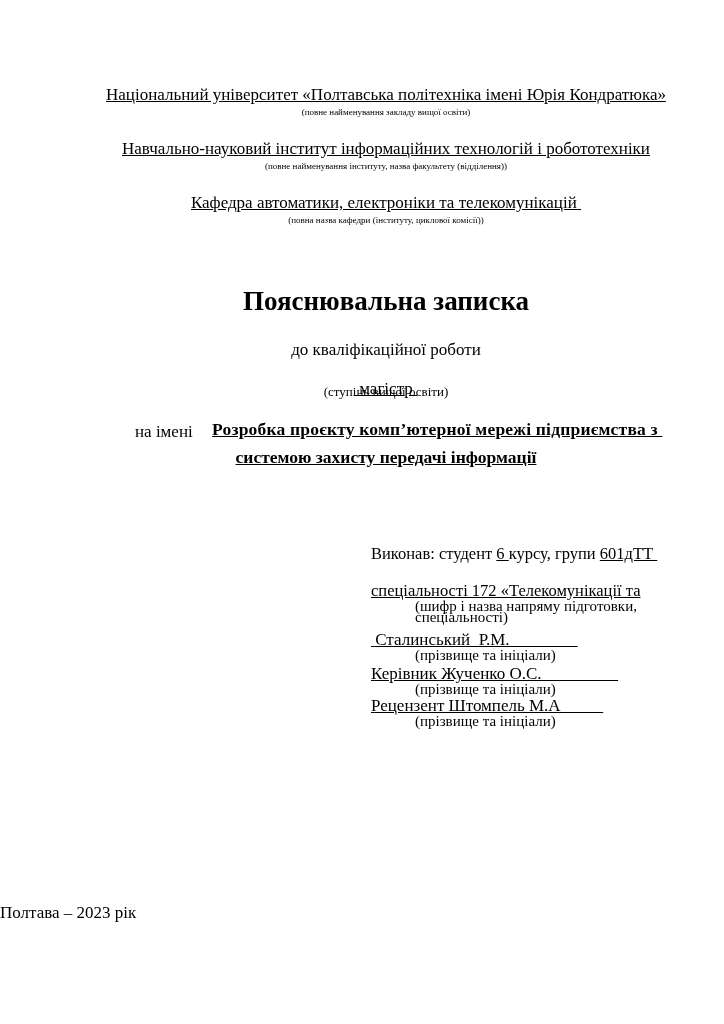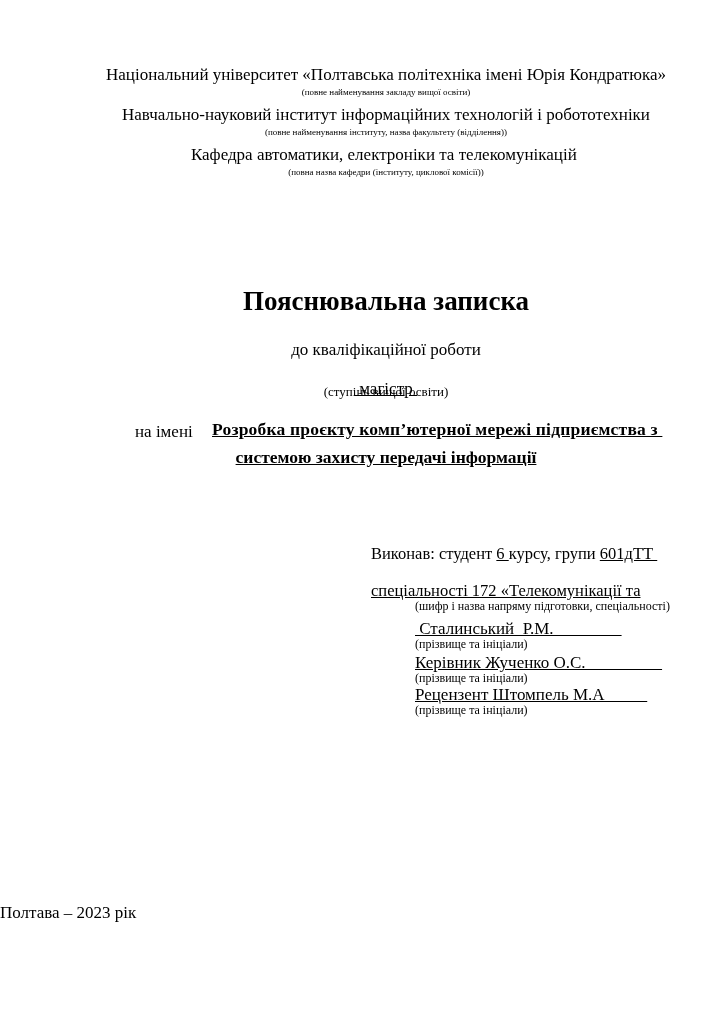--- a/index.html
+++ b/index.html
@@ -18,20 +18,22 @@
   }
   .centered-block {
     position: absolute;
     left: 70px;
     right: 22px;
     text-align: center;
   }
   .doc-line {
     font-size: 17px;
     line-height: 22px;
+    text-decoration: underline;
+    margin-top: 20px;
   }
   .caption {
     font-size: 9px;
     line-height: 12px;
     margin-bottom: 6px;
     text-decoration: none;
   }
   .main-title {
     top: 286px;
     font-size: 27px;
@@ -78,30 +80,29 @@
     top: 543px;
     width: 320px;
     font-size: 16.5px;
   }
   .ex-line {
     line-height: 21px;
   }
   .ex-line-1 { margin-bottom: 16px; }
   .u { text-decoration: underline; }
   .ex-caption {
-    font-size: 12px;
+    font-size: 15px;
     line-height: 11px;
     padding-left: 44px;
   }
   .sig-name {
     font-size: 17px;
     line-height: 21px;
     text-decoration: underline;
     white-space: nowrap;
-    margin-left: 44px;
   }
   .sig-student { margin-top: 6px; }
   .sig-supervisor { margin-top: 2px; }
   .footer-city {
     position: absolute;
     left: 0;
     width: 676px;
     top: 903px;
     text-align: left;
     font-size: 17px;

